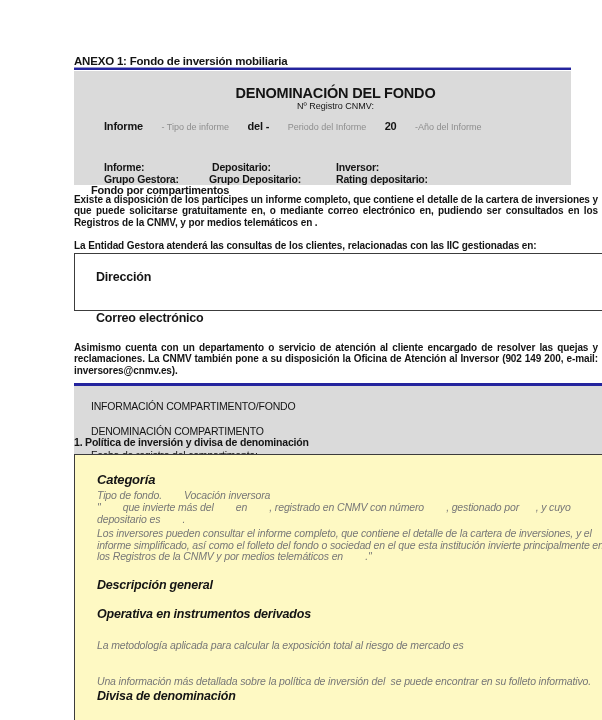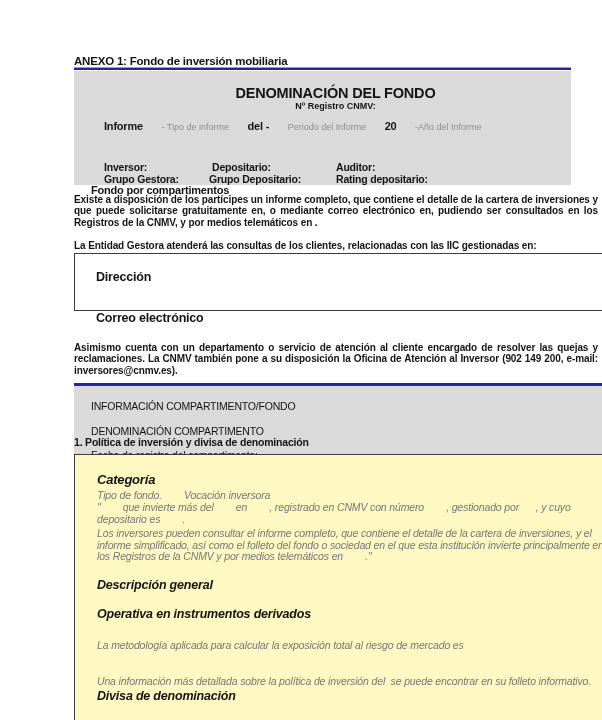--- a/index.html
+++ b/index.html
@@ -23,21 +23,21 @@
 
   
   .graybox1 {
     position:absolute; left:22px; top:19px; width:497px; height:114px;
     background:var(--boxgray, #dadada);
     padding-left:11px;
   }
   .fund-title { position:absolute; top:1px; left:0; width:100%; text-align:center;
     font-size:14.5px; font-weight:bold; letter-spacing:-0.2px; }
   .registro   { position:absolute; top:17px; left:0; width:100%; text-align:center;
-    font-size:9px; font-weight:bold; }
+    font-size:9px; font-weight:normal; }
   .informe-line { position:absolute; top:36px; left:4px; font-size:9px;
     color:#8e8e8e; white-space:nowrap; }
   .informe-line .seg { margin-right:3px; }
   .informe-line .b { font-size:11px; font-weight:bold; color:#141414; letter-spacing:-0.2px; }
   .frow {
     position:absolute; left:4px; width:488px; display:grid;
     grid-template-columns:105px 127px auto;
     font-size:10.5px; font-weight:bold; letter-spacing:-0.2px;
   }
   .frow.r1 { top:64px; }
@@ -109,23 +109,23 @@
     <div class="registro">Nº Registro CNMV:</div>
     <div class="informe-line">
       <span class="seg b">Informe</span>
       <span class="seg">- Tipo de informe</span>
       <span class="seg b">del -</span>
       <span class="seg">Periodo del Informe</span>
       <span class="seg b">20</span>
       <span class="seg">-Año del Informe</span>
     </div>
     <div class="frow r1">
-      <span class="c1">Inversor:</span>
+      <span class="c1">Informe:</span>
       <span class="c2">Depositario:</span>
-      <span class="c3">Auditor:</span>
+      <span class="c3">Inversor:</span>
     </div>
     <div class="frow r2">
       <span class="c1">Grupo Gestora:</span>
       <span class="c2">Grupo Depositario:</span>
       <span class="c3">Rating depositario:</span>
     </div>
     <div class="fondo-comp">Fondo por compartimentos</div>
   </div>
 
   <p class="para p-existe">Existe a disposición de los partícipes un informe completo, que contiene el detalle de la cartera de inversiones y que puede solicitarse gratuitamente en, o mediante correo electrónico en, pudiendo ser consultados en los Registros de la CNMV, y por medios telemáticos en .</p>

